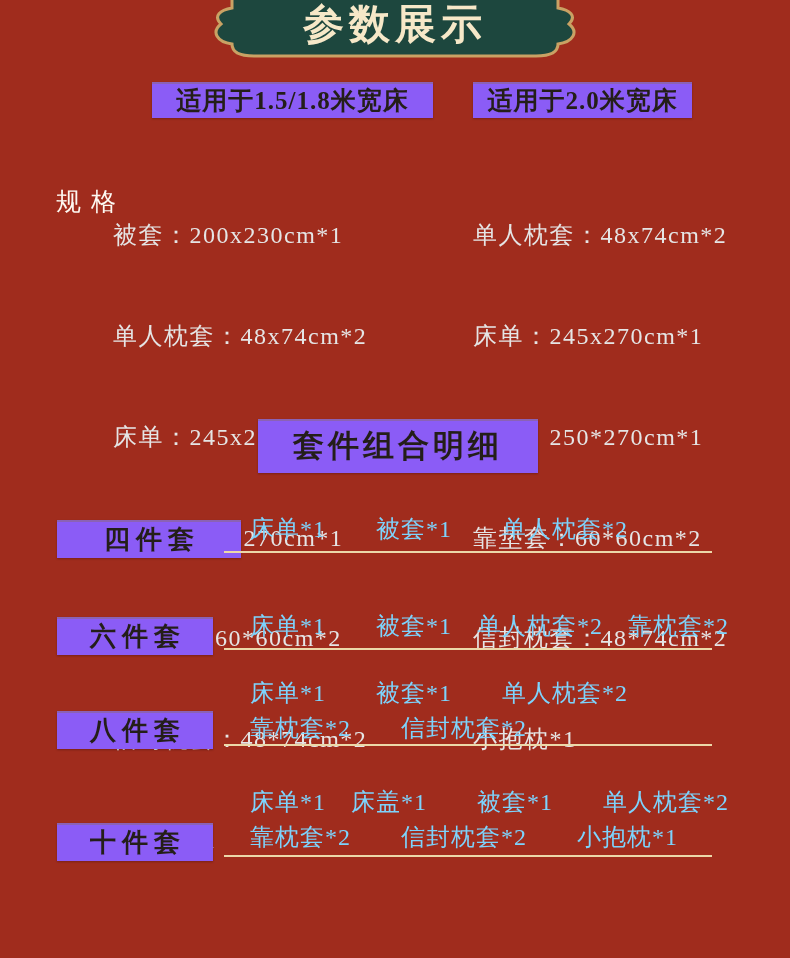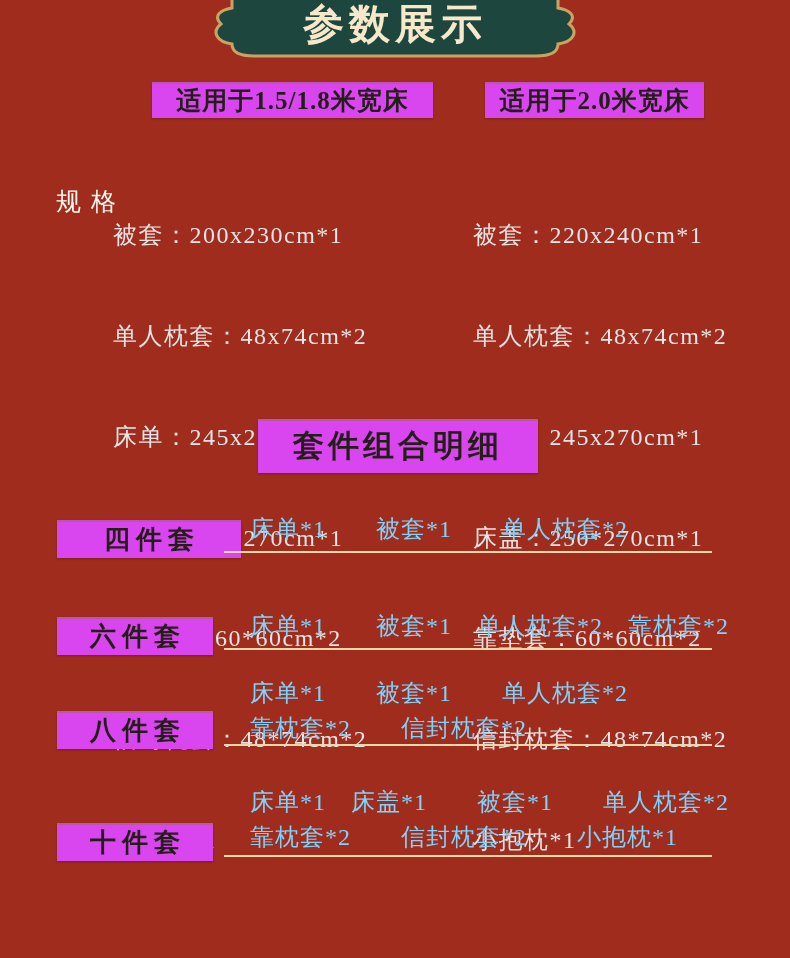--- a/index.html
+++ b/index.html
@@ -16,21 +16,21 @@
   .banner-title{
     position:absolute;left:0;top:-4px;width:374px;height:56px;
     display:flex;align-items:center;justify-content:center;
     font-family:"Liberation Sans", sans-serif;
     font-weight:900;font-size:41px;letter-spacing:5px;
     color:#f6e8c8;
   }
 
   
   .cream-box{
-    background:#d946ef;color:#241e19;
+    background:#8b5cf6;color:#241e19;
     display:flex;align-items:center;justify-content:center;
     box-shadow:inset 0 2px 0 rgba(141,108,60,.35), 0 1px 2px rgba(0,0,0,.25);
   }
   .col-header{height:36px;font-weight:bold;font-size:25px;letter-spacing:1px;}
   .combo-title{height:54px;font-weight:bold;font-size:31px;letter-spacing:4px;}
   .row-label{height:38px;font-weight:bold;font-size:26px;letter-spacing:6px;text-indent:6px;}
 
   
   .spec-label{
     color:#fdf9f2;font-size:25px;letter-spacing:10px;
@@ -54,36 +54,35 @@
              L 328 56
              C 344 56, 350 51, 350 44
              C 365 42, 371 32, 361 24
              C 369 16, 362 10, 350 8
              L 350 -4 Z" fill="#1d473e" stroke="#c9a264" stroke-width="3"></path>
   </svg>
   <div class="banner-title">参数展示</div>
 </div>
 
 <div class="abs cream-box col-header" style="left:152px;top:82px;width:281px;">适用于1.5/1.8米宽床</div>
-<div class="abs cream-box col-header" style="left:473px;top:82px;width:219px;margin-left:12px;">适用于2.0米宽床</div>
+<div class="abs cream-box col-header" style="left:473px;top:82px;width:219px;">适用于2.0米宽床</div>
 
 <div class="abs spec-label" style="left:56px;top:185px;">规格</div>
 
 <div class="abs spec-list" style="left:113px;top:152px;">
   <div>被套：200x230cm*1</div>
   <div>单人枕套：48x74cm*2</div>
   <div>床单：245x270cm*1</div>
   <div>床盖：250*270cm*1</div>
   <div>靠垫套：60*60cm*2</div>
   <div>信封枕套：48*74cm*2</div>
   <div>小抱枕*1</div>
 </div>
 
 <div class="abs spec-list" style="left:473px;top:152px;">
-  <div>被套：220x240cm*1</div>
   <div>单人枕套：48x74cm*2</div>
   <div>床单：245x270cm*1</div>
   <div>床盖：250*270cm*1</div>
   <div>靠垫套：60*60cm*2</div>
   <div>信封枕套：48*74cm*2</div>
   <div>小抱枕*1</div>
 </div>
 
 <div class="abs cream-box combo-title" style="left:258px;top:419px;width:280px;">套件组合明细</div>
 

